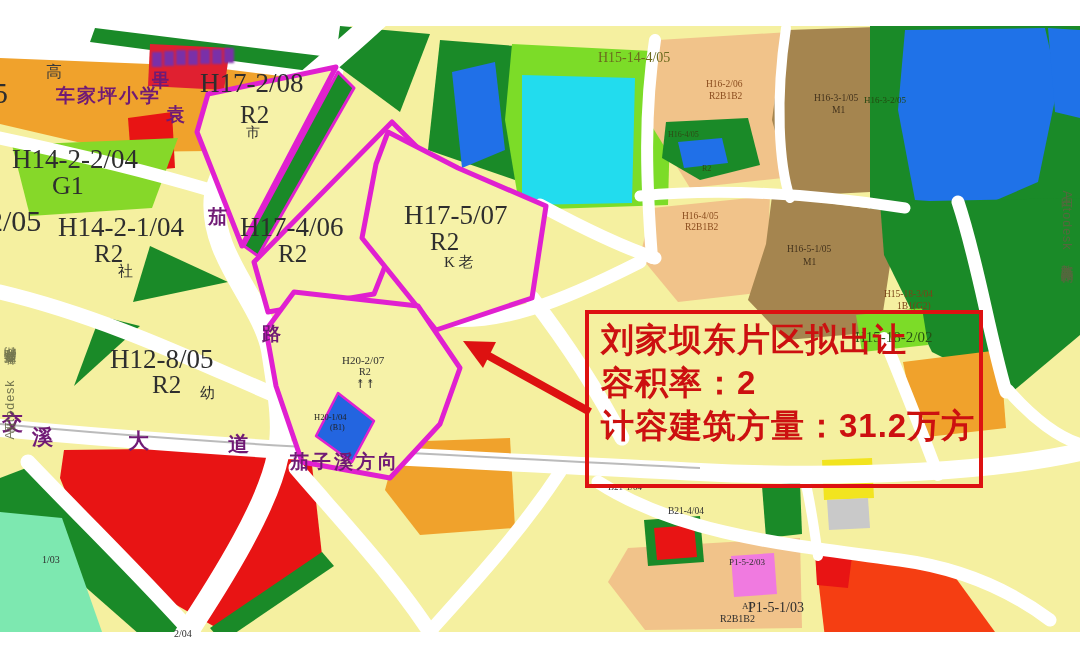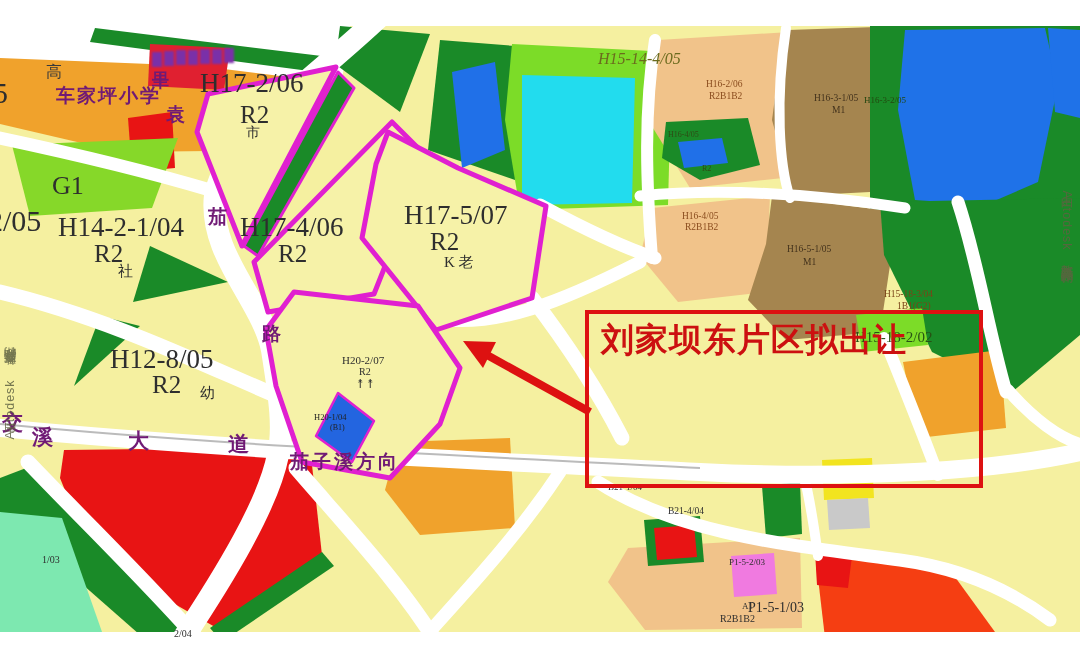--- a/index.html
+++ b/index.html
@@ -124,30 +124,31 @@
 </svg>
 
 <span class="lbl" style="left:-7px;top:78px;font-size:30px;">5</span>
 <span class="lbl" style="left:46px;top:64px;font-size:16px;color:#3a3a3a;">高</span>
 <span class="lbl street" style="left:56px;top:86px;font-size:19px;letter-spacing:2px;">车家坪小学</span>
 <span class="lbl street vert" style="left:152px;top:58px;font-size:17px;">十里</span>
 <span class="lbl street" style="left:166px;top:105px;font-size:19px;">袁</span>
 <span class="lbl street" style="left:208px;top:207px;font-size:19px;">茄</span>
 <span class="lbl street" style="left:262px;top:324px;font-size:19px;">路</span>
 
+<span class="lbl" style="left:12px;top:146px;font-size:27px;">H14-2-2/04</span>
 <span class="lbl" style="left:52px;top:173px;font-size:26px;">G1</span>
 <span class="lbl" style="left:-12px;top:206px;font-size:30px;">2/05</span>
 <span class="lbl" style="left:58px;top:214px;font-size:27px;">H14-2-1/04</span>
 <span class="lbl" style="left:94px;top:241px;font-size:25px;">R2</span>
 <span class="lbl" style="left:118px;top:264px;font-size:15px;">社</span>
 <span class="lbl" style="left:110px;top:346px;font-size:27px;">H12-8/05</span>
 <span class="lbl" style="left:152px;top:372px;font-size:25px;">R2</span>
 <span class="lbl" style="left:200px;top:386px;font-size:15px;">幼</span>
 
-<span class="lbl" style="left:200px;top:70px;font-size:27px;">H17-2/06</span>
+<span class="lbl" style="left:200px;top:70px;font-size:27px;">H17-2/08</span>
 <span class="lbl" style="left:240px;top:102px;font-size:25px;">R2</span>
 <span class="lbl" style="left:246px;top:126px;font-size:14px;">市</span>
 <span class="lbl" style="left:240px;top:214px;font-size:27px;">H17-4/06</span>
 <span class="lbl" style="left:278px;top:241px;font-size:25px;">R2</span>
 <span class="lbl" style="left:404px;top:202px;font-size:27px;text-align:center;">H17-5/07</span>
 <span class="lbl" style="left:430px;top:229px;font-size:25px;">R2</span>
 <span class="lbl" style="left:444px;top:255px;font-size:15px;">K 老</span>
 
 <span class="lbl" style="left:342px;top:355px;font-size:11px;">H20-2/07</span>
 <span class="lbl" style="left:359px;top:367px;font-size:10px;">R2</span>
@@ -156,21 +157,21 @@
 <span class="lbl" style="left:330px;top:424px;font-size:8px;color:#222;">(B1)</span>
 <span class="lbl street" style="left:290px;top:452px;font-size:19px;letter-spacing:3px;">茄子溪方向</span>
 
 <span class="lbl street" style="left:2px;top:412px;font-size:21px;">交</span>
 <span class="lbl street" style="left:32px;top:427px;font-size:21px;">溪</span>
 <span class="lbl street" style="left:128px;top:431px;font-size:21px;">大</span>
 <span class="lbl street" style="left:228px;top:434px;font-size:21px;">道</span>
 <span class="lbl" style="left:42px;top:555px;font-size:10px;">1/03</span>
 <span class="lbl" style="left:174px;top:613px;font-size:10px;margin-top:16px;">2/04</span>
 
-<span class="lbl" style="left:598px;top:51px;font-size:16px;color:#6b6b1e;font-style:italic;">H15-14-4/05</span>
+<span class="lbl" style="left:598px;top:51px;font-size:14px;color:#6b6b1e;">H15-14-4/05</span>
 <span class="lbl" style="left:706px;top:80px;font-size:9.5px;color:#8a4c1e;">H16-2/06</span>
 <span class="lbl" style="left:709px;top:92px;font-size:9.5px;color:#8a4c1e;">R2B1B2</span>
 <span class="lbl" style="left:668px;top:131px;font-size:8px;color:#2f4a14;">H16-4/05</span>
 <span class="lbl" style="left:702px;top:165px;font-size:8px;color:#2f4a14;">R2</span>
 <span class="lbl" style="left:814px;top:94px;font-size:9.5px;color:#43321c;">H16-3-1/05</span>
 <span class="lbl" style="left:832px;top:106px;font-size:9.5px;color:#43321c;">M1</span>
 <span class="lbl" style="left:864px;top:96px;font-size:9px;color:#23460f;">H16-3-2/05</span>
 
 <span class="lbl" style="left:682px;top:212px;font-size:9.5px;color:#8a4c1e;">H16-4/05</span>
 <span class="lbl" style="left:685px;top:223px;font-size:9.5px;color:#8a4c1e;">R2B1B2</span>
@@ -185,15 +186,17 @@
 <span class="lbl" style="left:729px;top:558px;font-size:9px;">P1-5-2/03</span>
 <span class="lbl" style="left:742px;top:602px;font-size:9px;">A1</span>
 <span class="lbl" style="left:748px;top:601px;font-size:14px;">P1-5-1/03</span>
 <span class="lbl" style="left:720px;top:614px;font-size:10px;">R2B1B2</span>
 
 <span class="credit flip" style="left:2px;top:185px;height:260px;">由 Autodesk 教育版产品制作</span>
 <span class="credit" style="left:1058px;top:185px;height:230px;">由 Autodesk 教育版产品制作</span>
 
 <div id="anno">
   <p>刘家坝东片区拟出让</p>
+  <p>容积率：2</p>
+  <p>计容建筑方量：31.2万方</p>
 </div>
 
 </div>
 
 </body></html>

